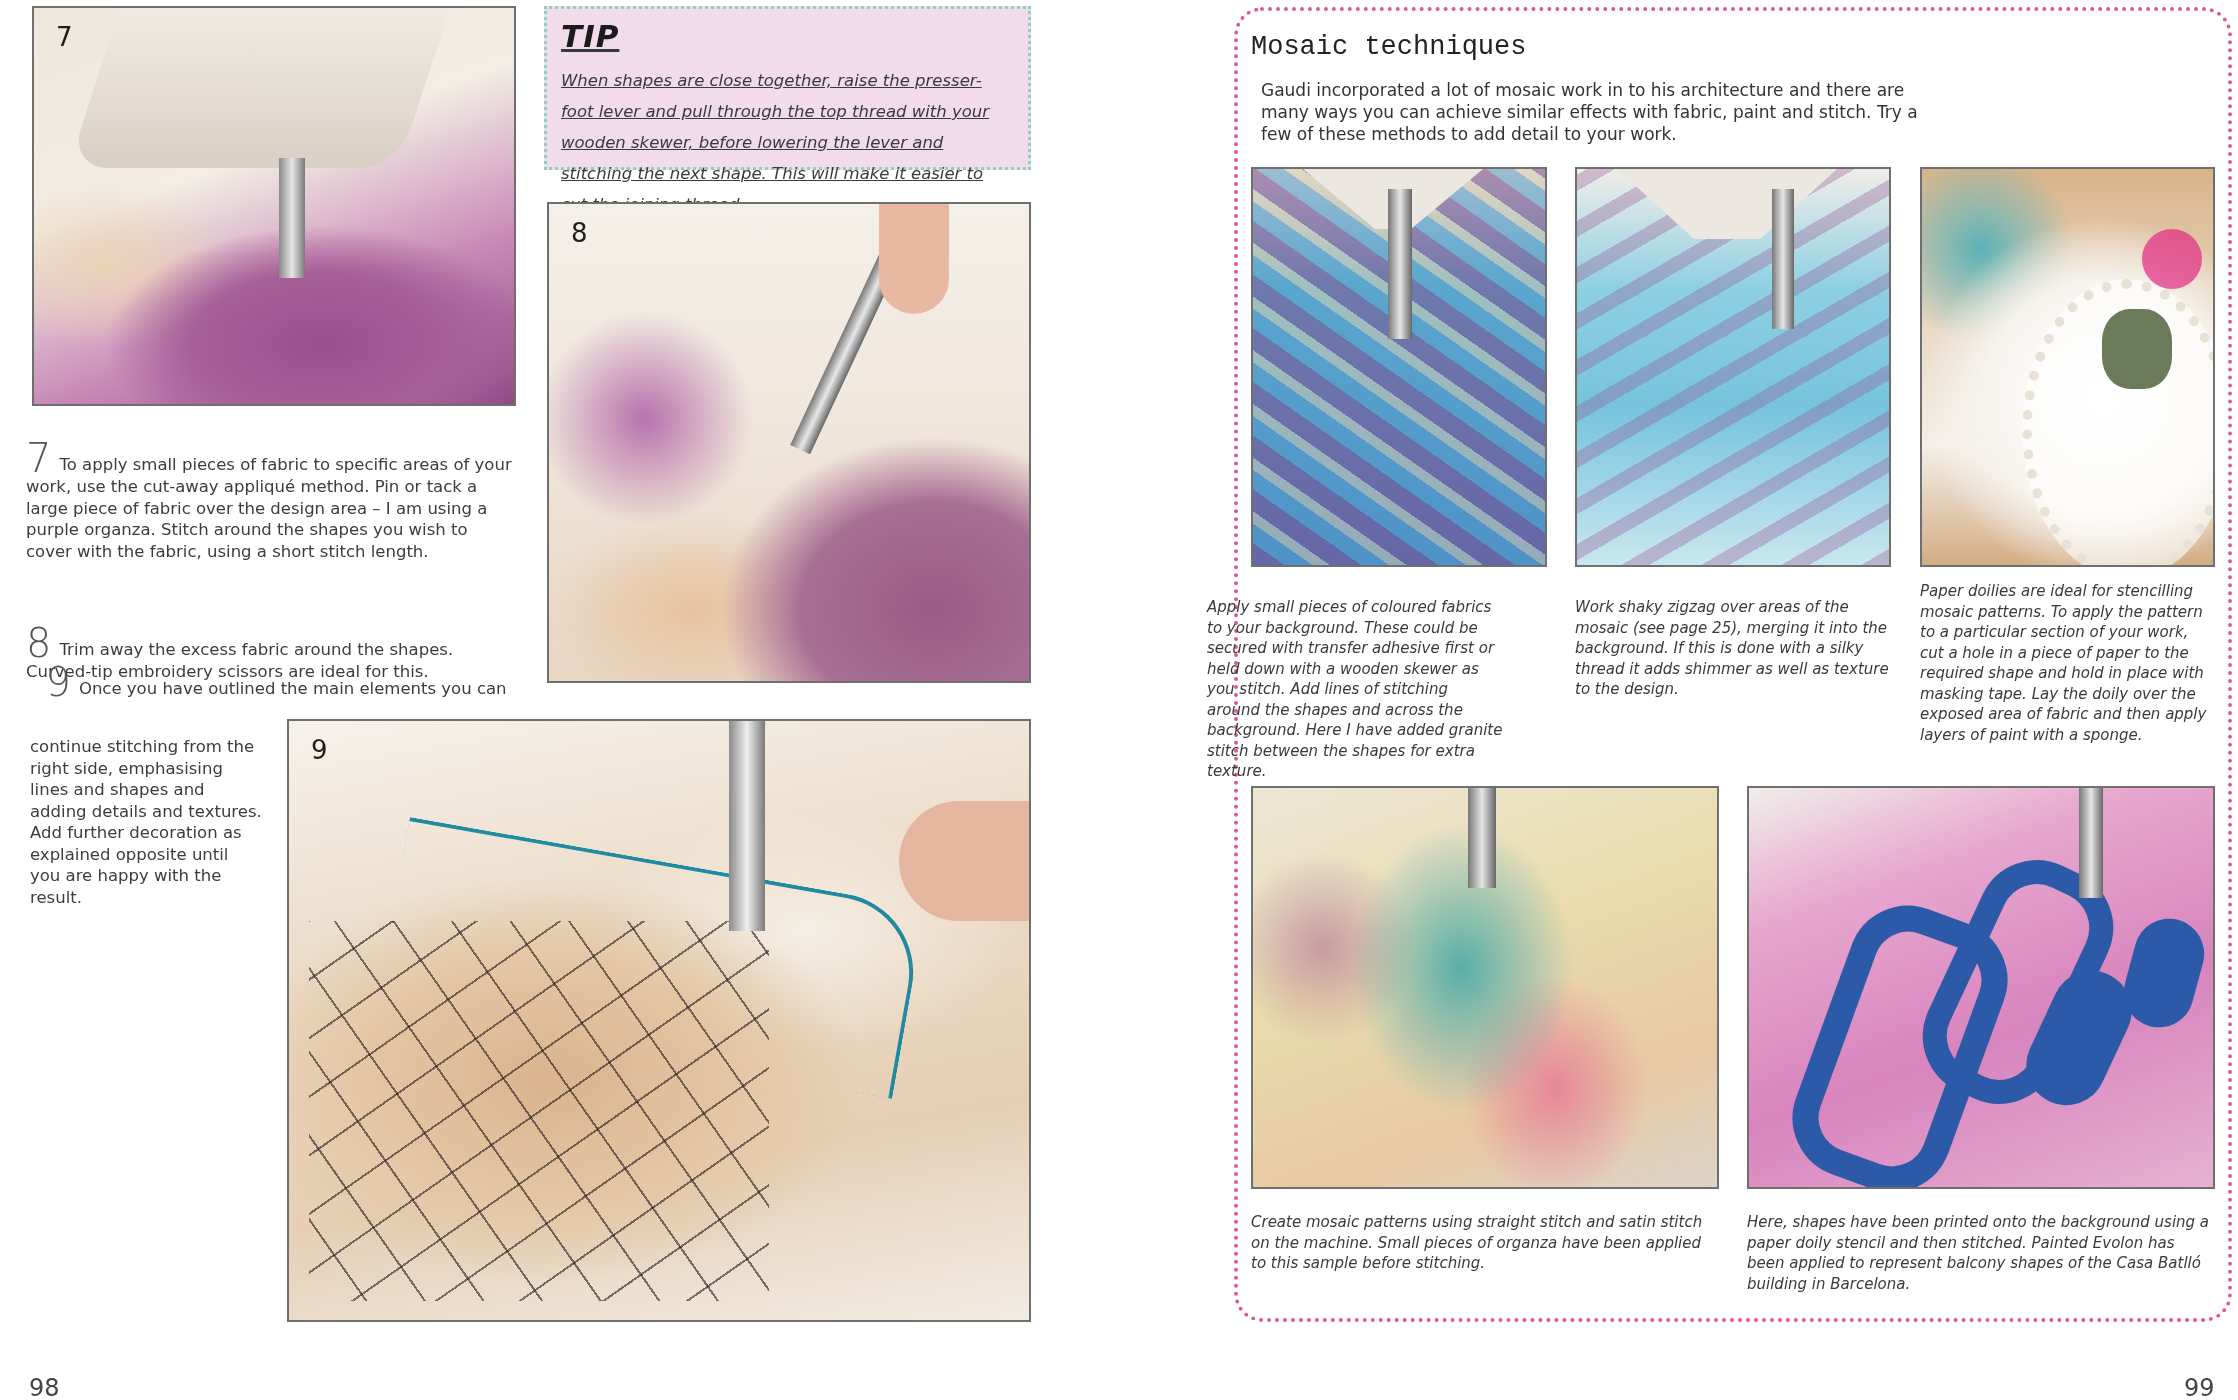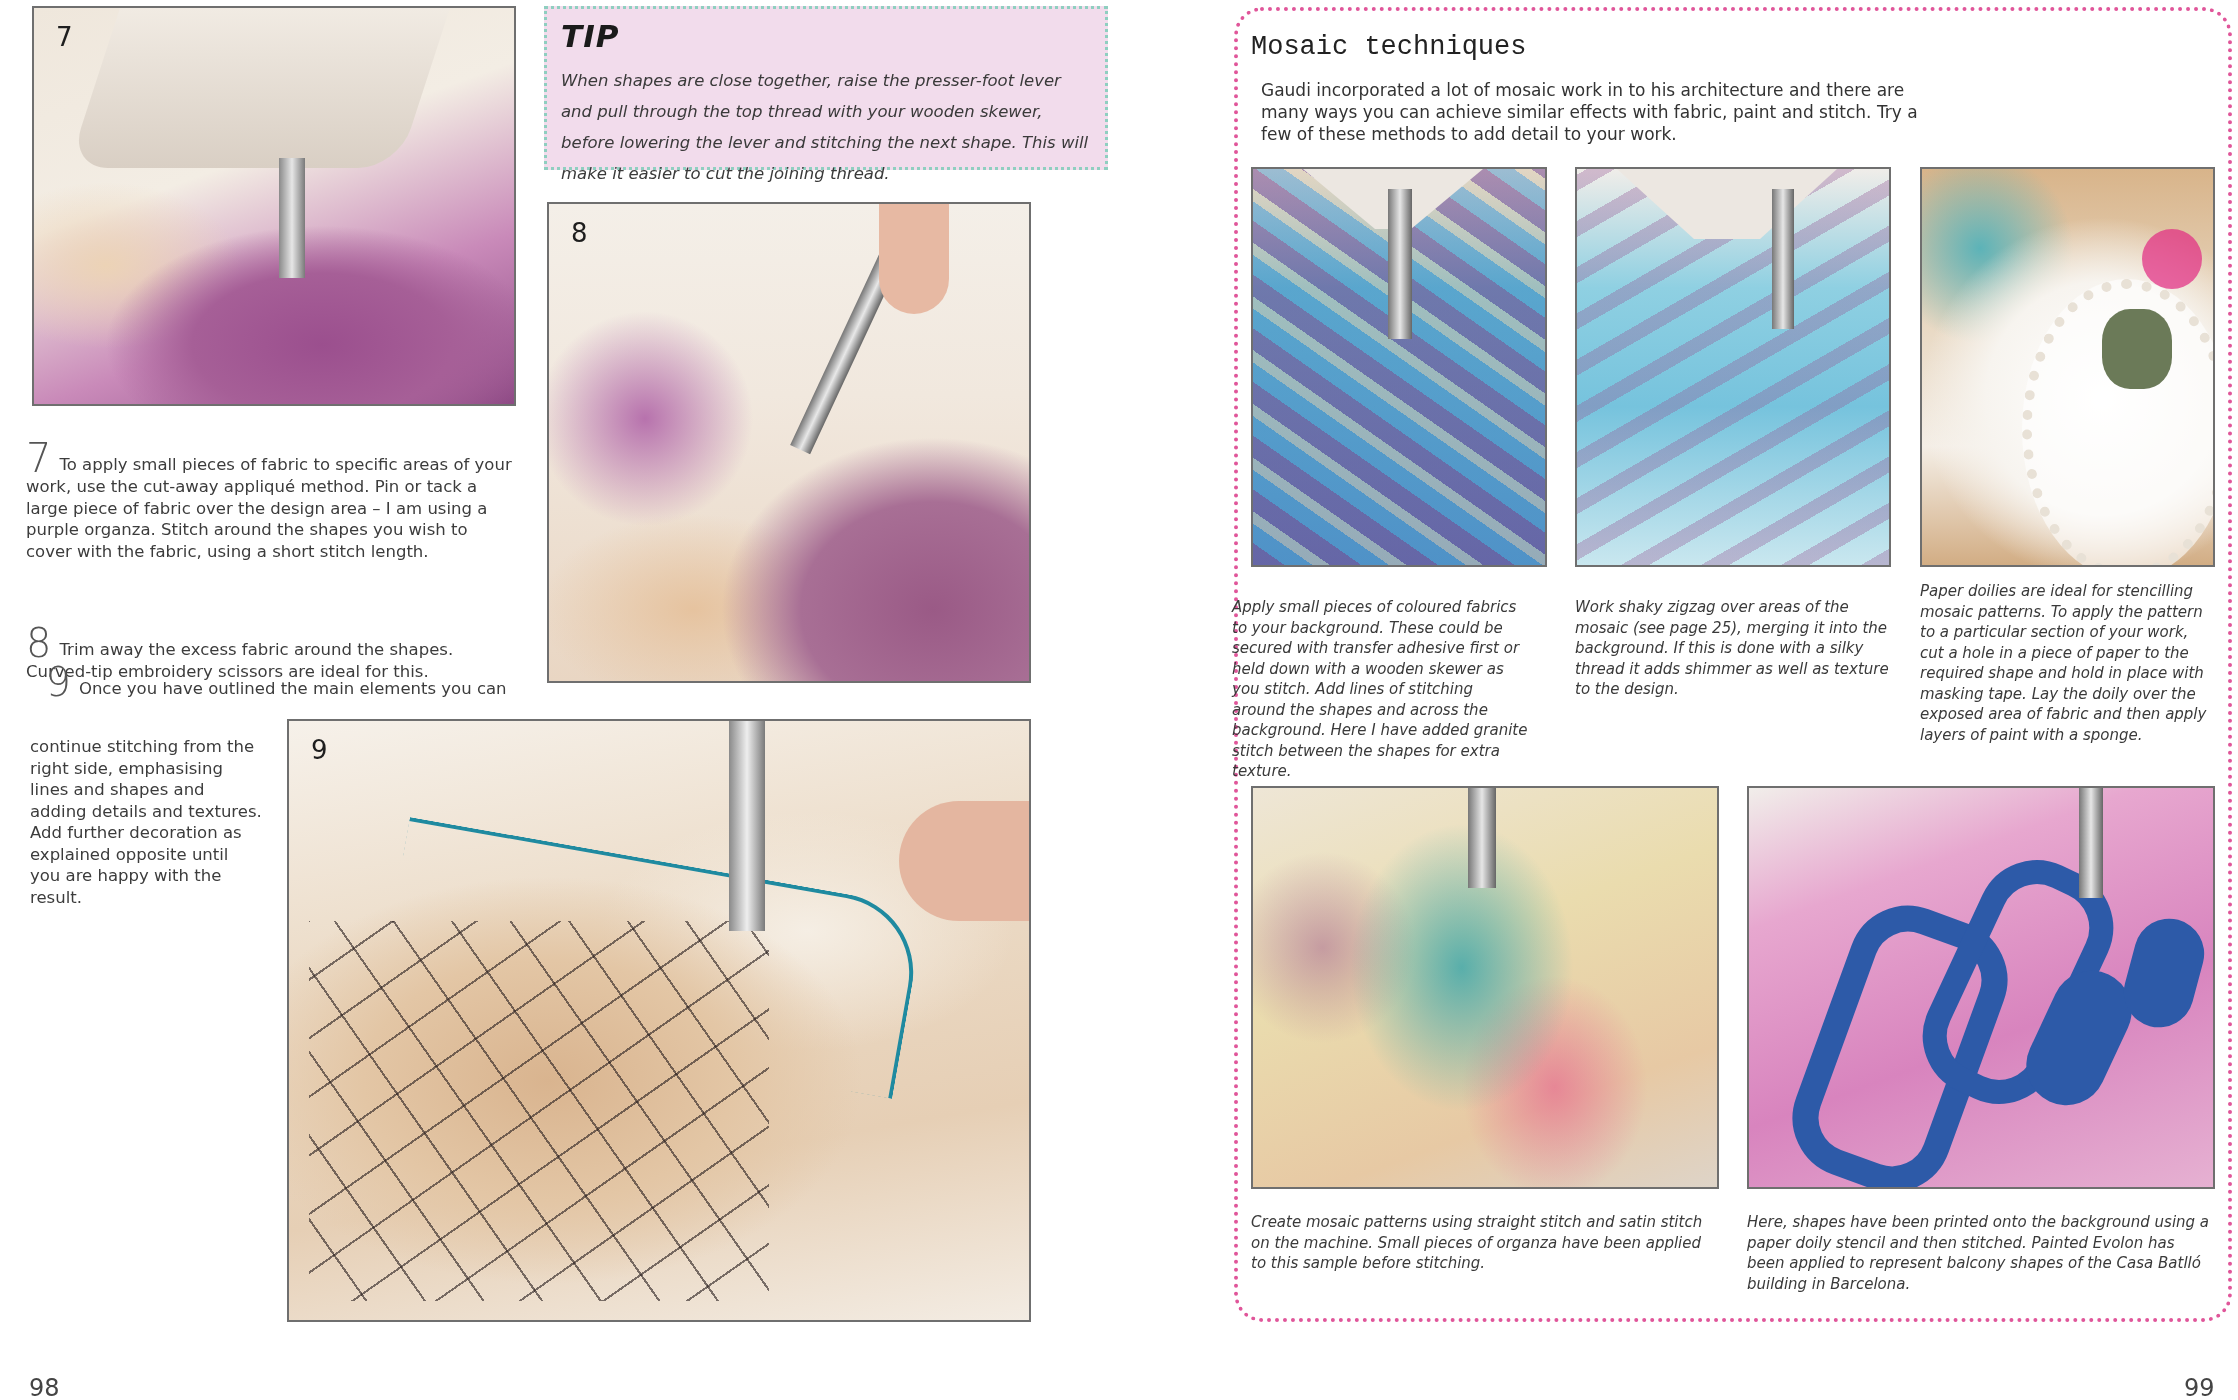--- a/index.html
+++ b/index.html
@@ -3,22 +3,22 @@
 <meta charset="utf-8">
 <style>
   html, body { margin:0; padding:0; }
   body { width:2238px; height:1400px; background:#ffffff; position:relative; overflow:hidden;
          font-family:"DejaVu Sans", sans-serif; color:#3a3a3a; }
   .abs { position:absolute; }
   .photo { position:absolute; border:2px solid #6f6f6f; box-sizing:border-box; overflow:hidden; }
   .photo .num { position:absolute; left:22px; top:14px; font-size:26px; color:#1e1e1e; font-family:"DejaVu Sans", sans-serif; }
   .step { position:absolute; font-size:16.5px; line-height:21.5px; color:#3c3c3c; }
   .step .big { font-size:40px; line-height:36px; color:#555; font-weight:300; margin-right:8px; vertical-align:-2px; }
-  .tip { position:absolute; left:544px; top:6px; width:564px; height:164px; background:#f2dcec;
-         border:3px dotted #8fcfc0; box-sizing:border-box; padding:10px 14px; }
+  .tip { position:absolute; left:544px; top:6px; width:487px; height:164px; background:#f2dcec;
+         border:3px dotted #8fcfc0; box-sizing:border-box; padding:10px 14px;text-decoration:underline; }
   .tip h3 { margin:0; font-size:31px; font-style:italic; font-weight:bold; color:#1b1b1b; letter-spacing:1px; line-height:34px; }
   .tip p { margin:12px 0 0 0; font-size:16.5px; line-height:31px; font-style:italic; color:#3a3a3a; }
   .panel { position:absolute; left:1234px; top:7px; width:998px; height:1315px; border:4px dotted #e0569a;
            border-radius:28px; box-sizing:border-box; }
   .title { position:absolute; left:1251px; top:32px; font-size:27px; color:#222;font-family:Liberation Mono, monospace; }
   .intro { position:absolute; left:1261px; top:79px; width:680px; font-size:17px; line-height:22px; color:#333; }
   .cap { position:absolute; font-size:15px; line-height:20.5px; font-style:italic; color:#3a3a3a; }
   .pagenum { position:absolute; font-size:24px; color:#444; }
 </style>
 </head>
@@ -106,21 +106,21 @@
 <div class="photo" style="left:1920px;top:167px;width:295px;height:400px;
      background:
        radial-gradient(circle at 62% 58%, #ffffff 0%, #f7f4ef 40%, rgba(247,244,239,0) 62%),
        radial-gradient(ellipse 40% 30% at 20% 20%, #5cb3b8 0%, rgba(92,179,184,0) 80%),
        linear-gradient(180deg, #d8b48a 0%, #e9d9c4 40%, #f4eee6 70%, #d2ad84 100%);">
   <div class="abs" style="left:100px;top:110px;width:190px;height:280px;border-radius:50%;border:10px dotted #e8e1d6;background:rgba(255,255,255,0.6);"></div>
   <div class="abs" style="left:180px;top:140px;width:70px;height:80px;border-radius:40%;background:#6b7a58;"></div>
   <div class="abs" style="left:220px;top:60px;width:60px;height:60px;border-radius:50%;background:rgba(225,40,130,0.7);"></div>
 </div>
 
-<div class="cap" style="left:1232px;top:597px;width:296px;">Apply small pieces of coloured fabrics to your background. These could be secured with transfer adhesive first or held down with a wooden skewer as you stitch. Add lines of stitching around the shapes and across the background. Here I have added granite stitch between the shapes for extra texture.</div>
+<div class="cap" style="left:1207px;top:597px;width:296px;">Apply small pieces of coloured fabrics to your background. These could be secured with transfer adhesive first or held down with a wooden skewer as you stitch. Add lines of stitching around the shapes and across the background. Here I have added granite stitch between the shapes for extra texture.</div>
 <div class="cap" style="left:1575px;top:597px;width:316px;">Work shaky zigzag over areas of the mosaic (see page 25), merging it into the background. If this is done with a silky thread it adds shimmer as well as texture to the design.</div>
 <div class="cap" style="left:1920px;top:581px;width:295px;">Paper doilies are ideal for stencilling mosaic patterns. To apply the pattern to a particular section of your work, cut a hole in a piece of paper to the required shape and hold in place with masking tape. Lay the doily over the exposed area of fabric and then apply layers of paint with a sponge.</div>
 
 <div class="photo" style="left:1251px;top:786px;width:468px;height:403px;
      background:
        radial-gradient(ellipse 30% 45% at 45% 45%, rgba(40,160,170,0.75) 0%, rgba(40,160,170,0) 80%),
        radial-gradient(ellipse 25% 35% at 65% 75%, rgba(230,90,140,0.6) 0%, rgba(230,90,140,0) 80%),
        radial-gradient(ellipse 25% 30% at 15% 40%, rgba(160,90,140,0.5) 0%, rgba(160,90,140,0) 80%),
        linear-gradient(160deg, #eee6d6 0%, #eadcae 40%, #e7c9a4 75%, #ded4c8 100%);">
   <div class="abs" style="left:215px;top:0;width:28px;height:100px;background:linear-gradient(90deg,#777,#e6e6e6,#666);"></div>

